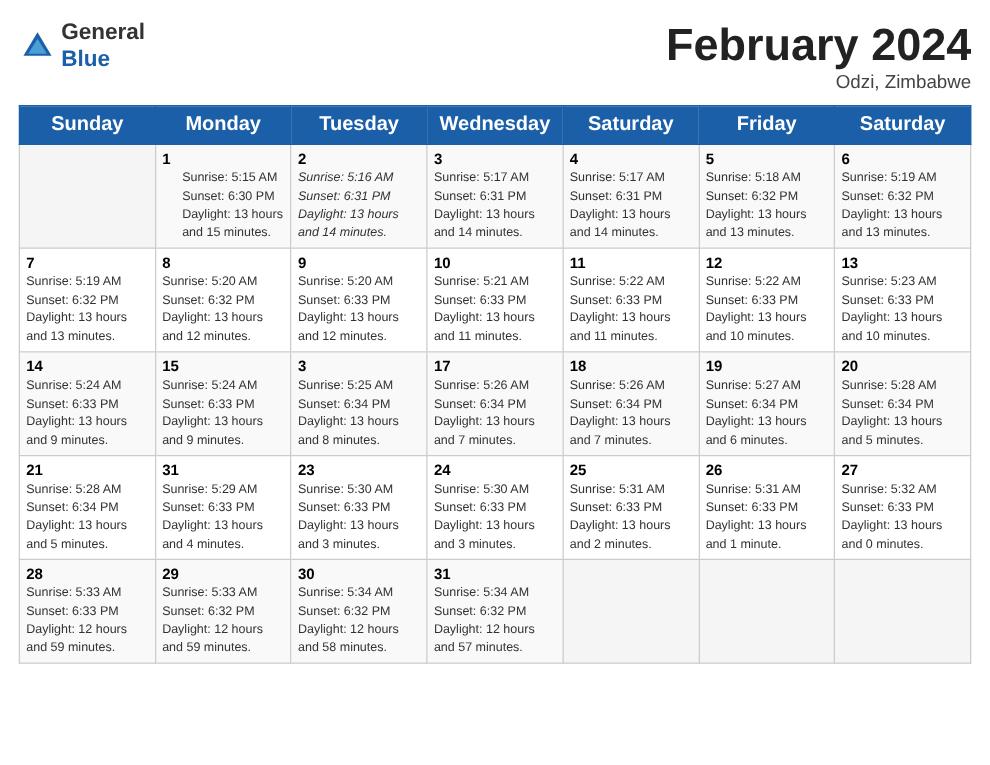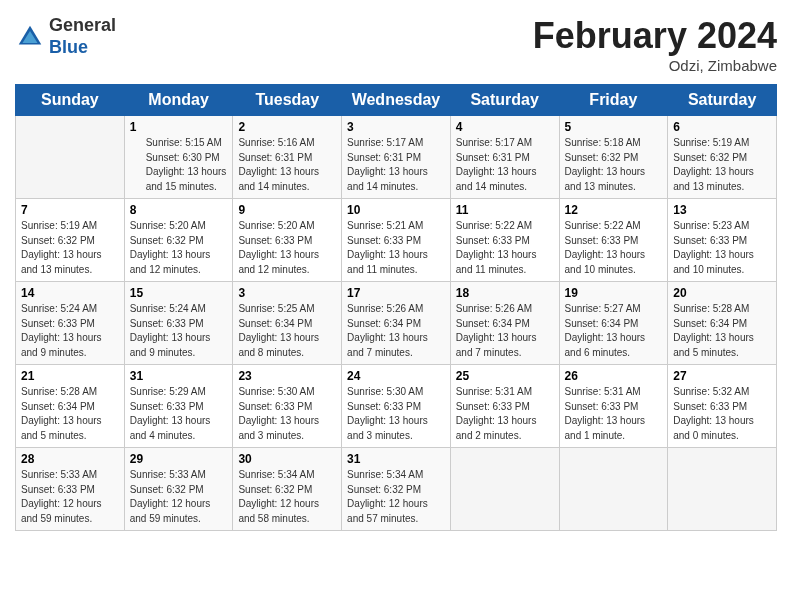--- a/index.html
+++ b/index.html
@@ -120,21 +120,21 @@
         <td class="empty-cell"></td>
         <td>
           <div class="day-num">1</div>
           <div class="day-info" style="white-space: pre-line; margin-left: 16px;">Sunrise: 5:15 AM
 Sunset: 6:30 PM
 Daylight: 13 hours
 and 15 minutes.</div>
         </td>
         <td>
           <div class="day-num">2</div>
-          <div class="day-info" style="white-space: pre-line;">Sunrise: 5:16 AM
+          <div class="day-info" style="white-space: pre-line; font-style: italic;">Sunrise: 5:16 AM
 Sunset: 6:31 PM
 Daylight: 13 hours
 and 14 minutes.</div>
         </td>
         <td>
           <div class="day-num">3</div>
           <div class="day-info" style="white-space: pre-line;">Sunrise: 5:17 AM
 Sunset: 6:31 PM
 Daylight: 13 hours
 and 14 minutes.</div>

